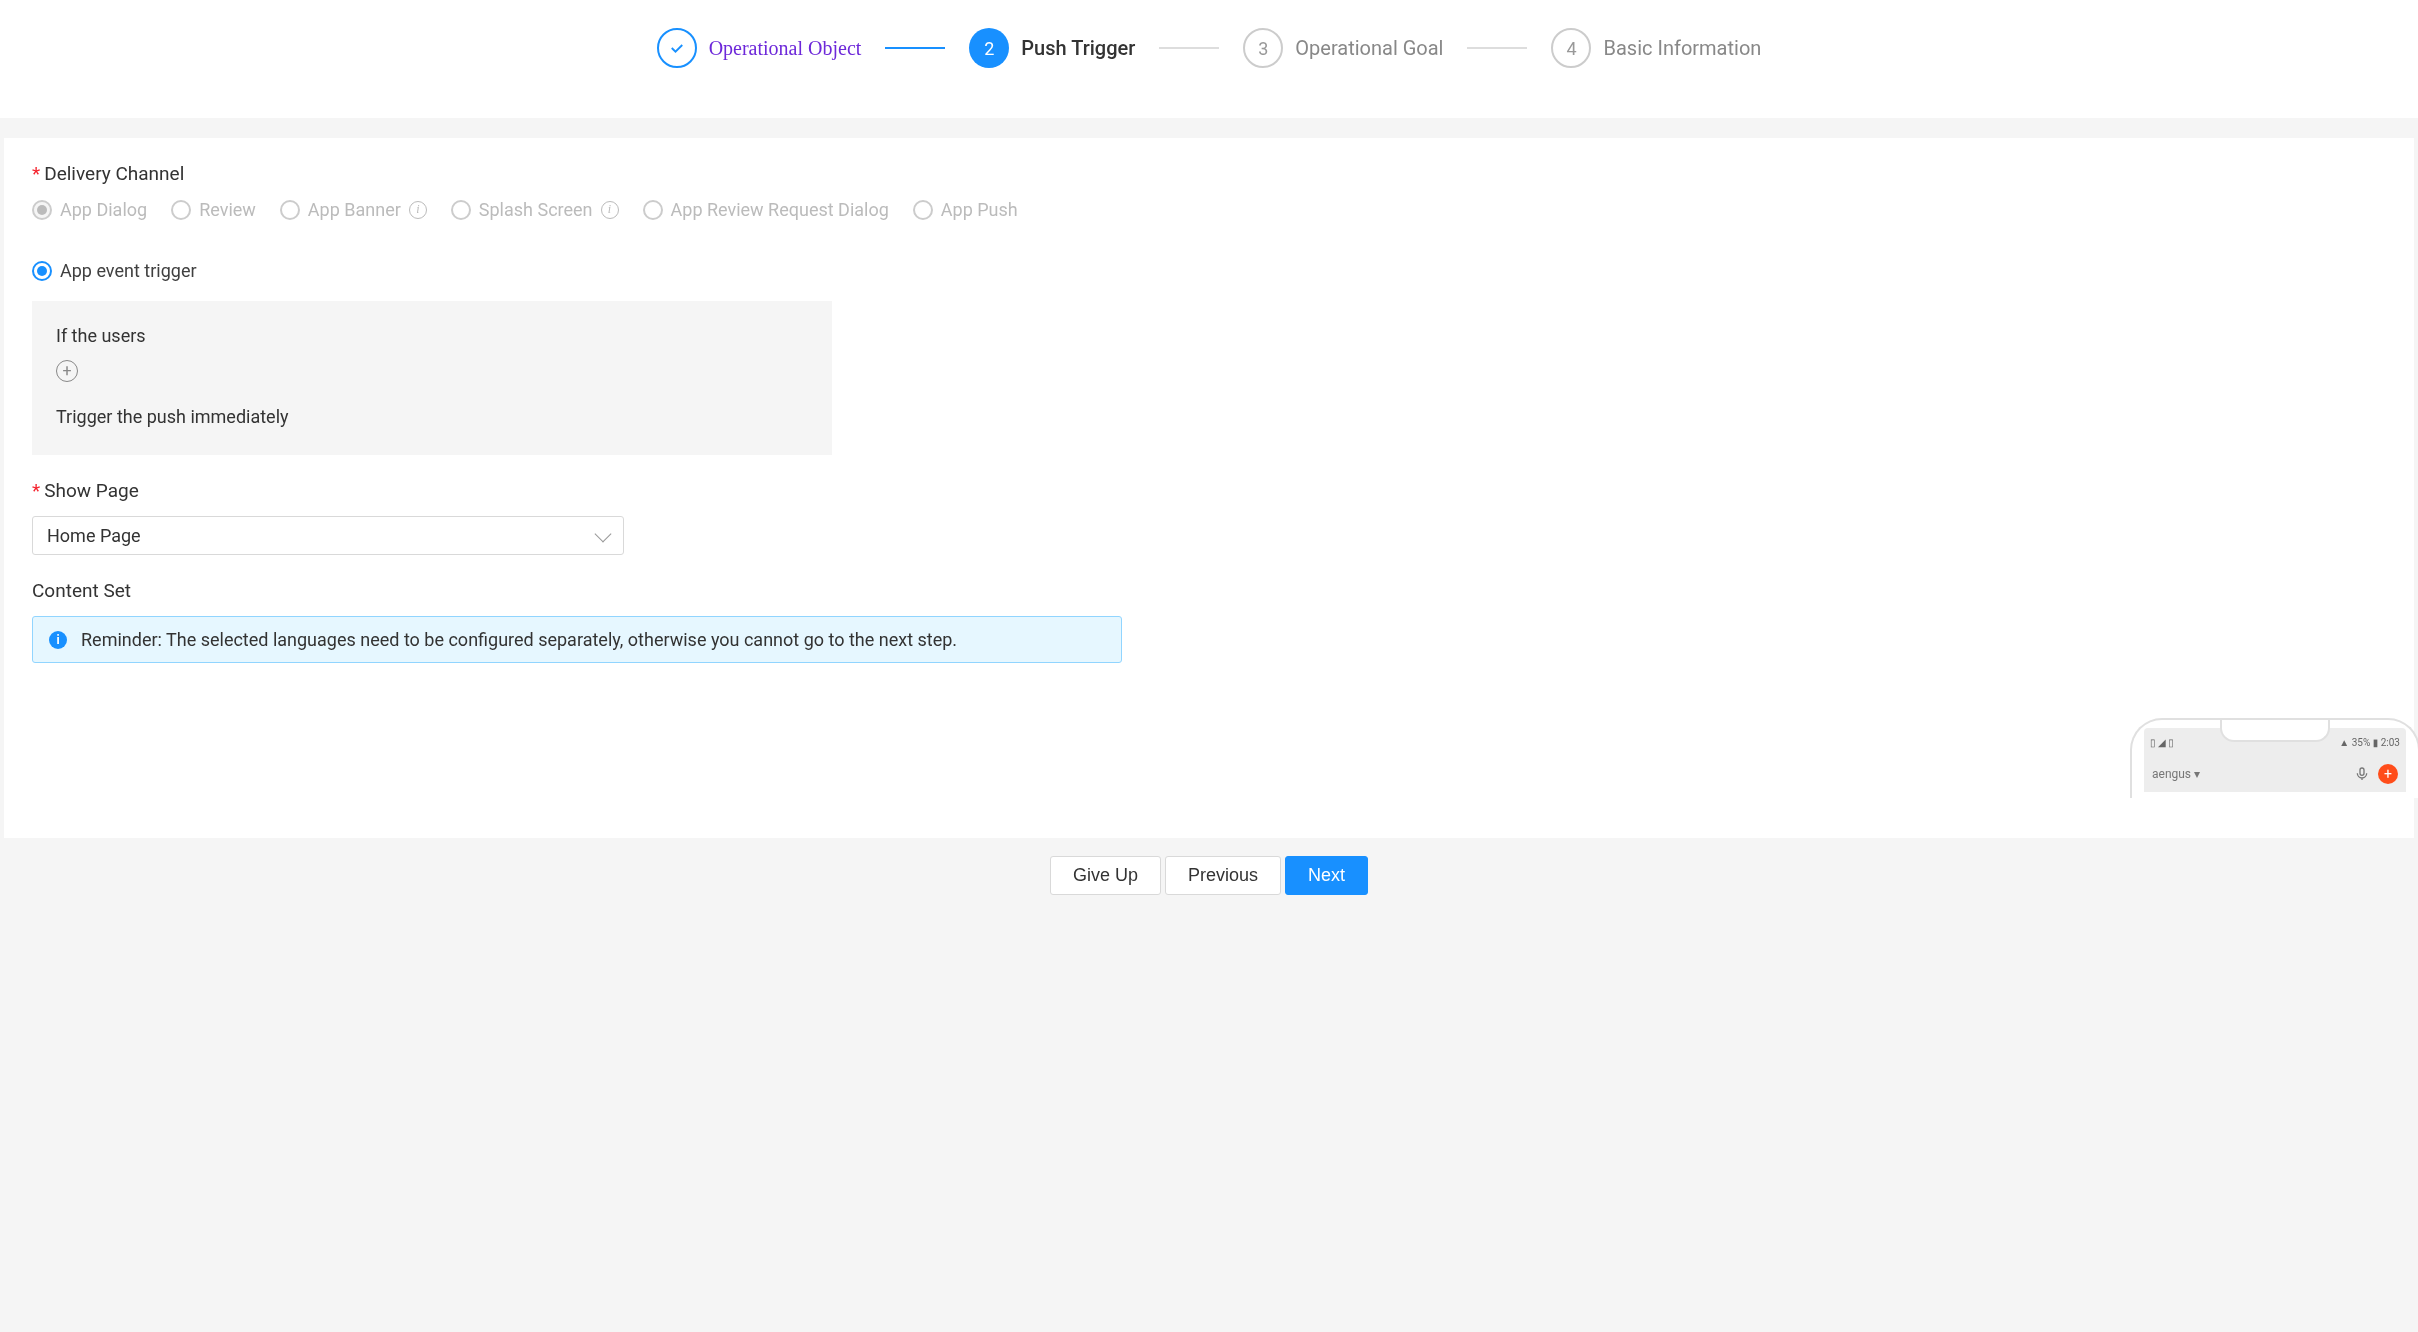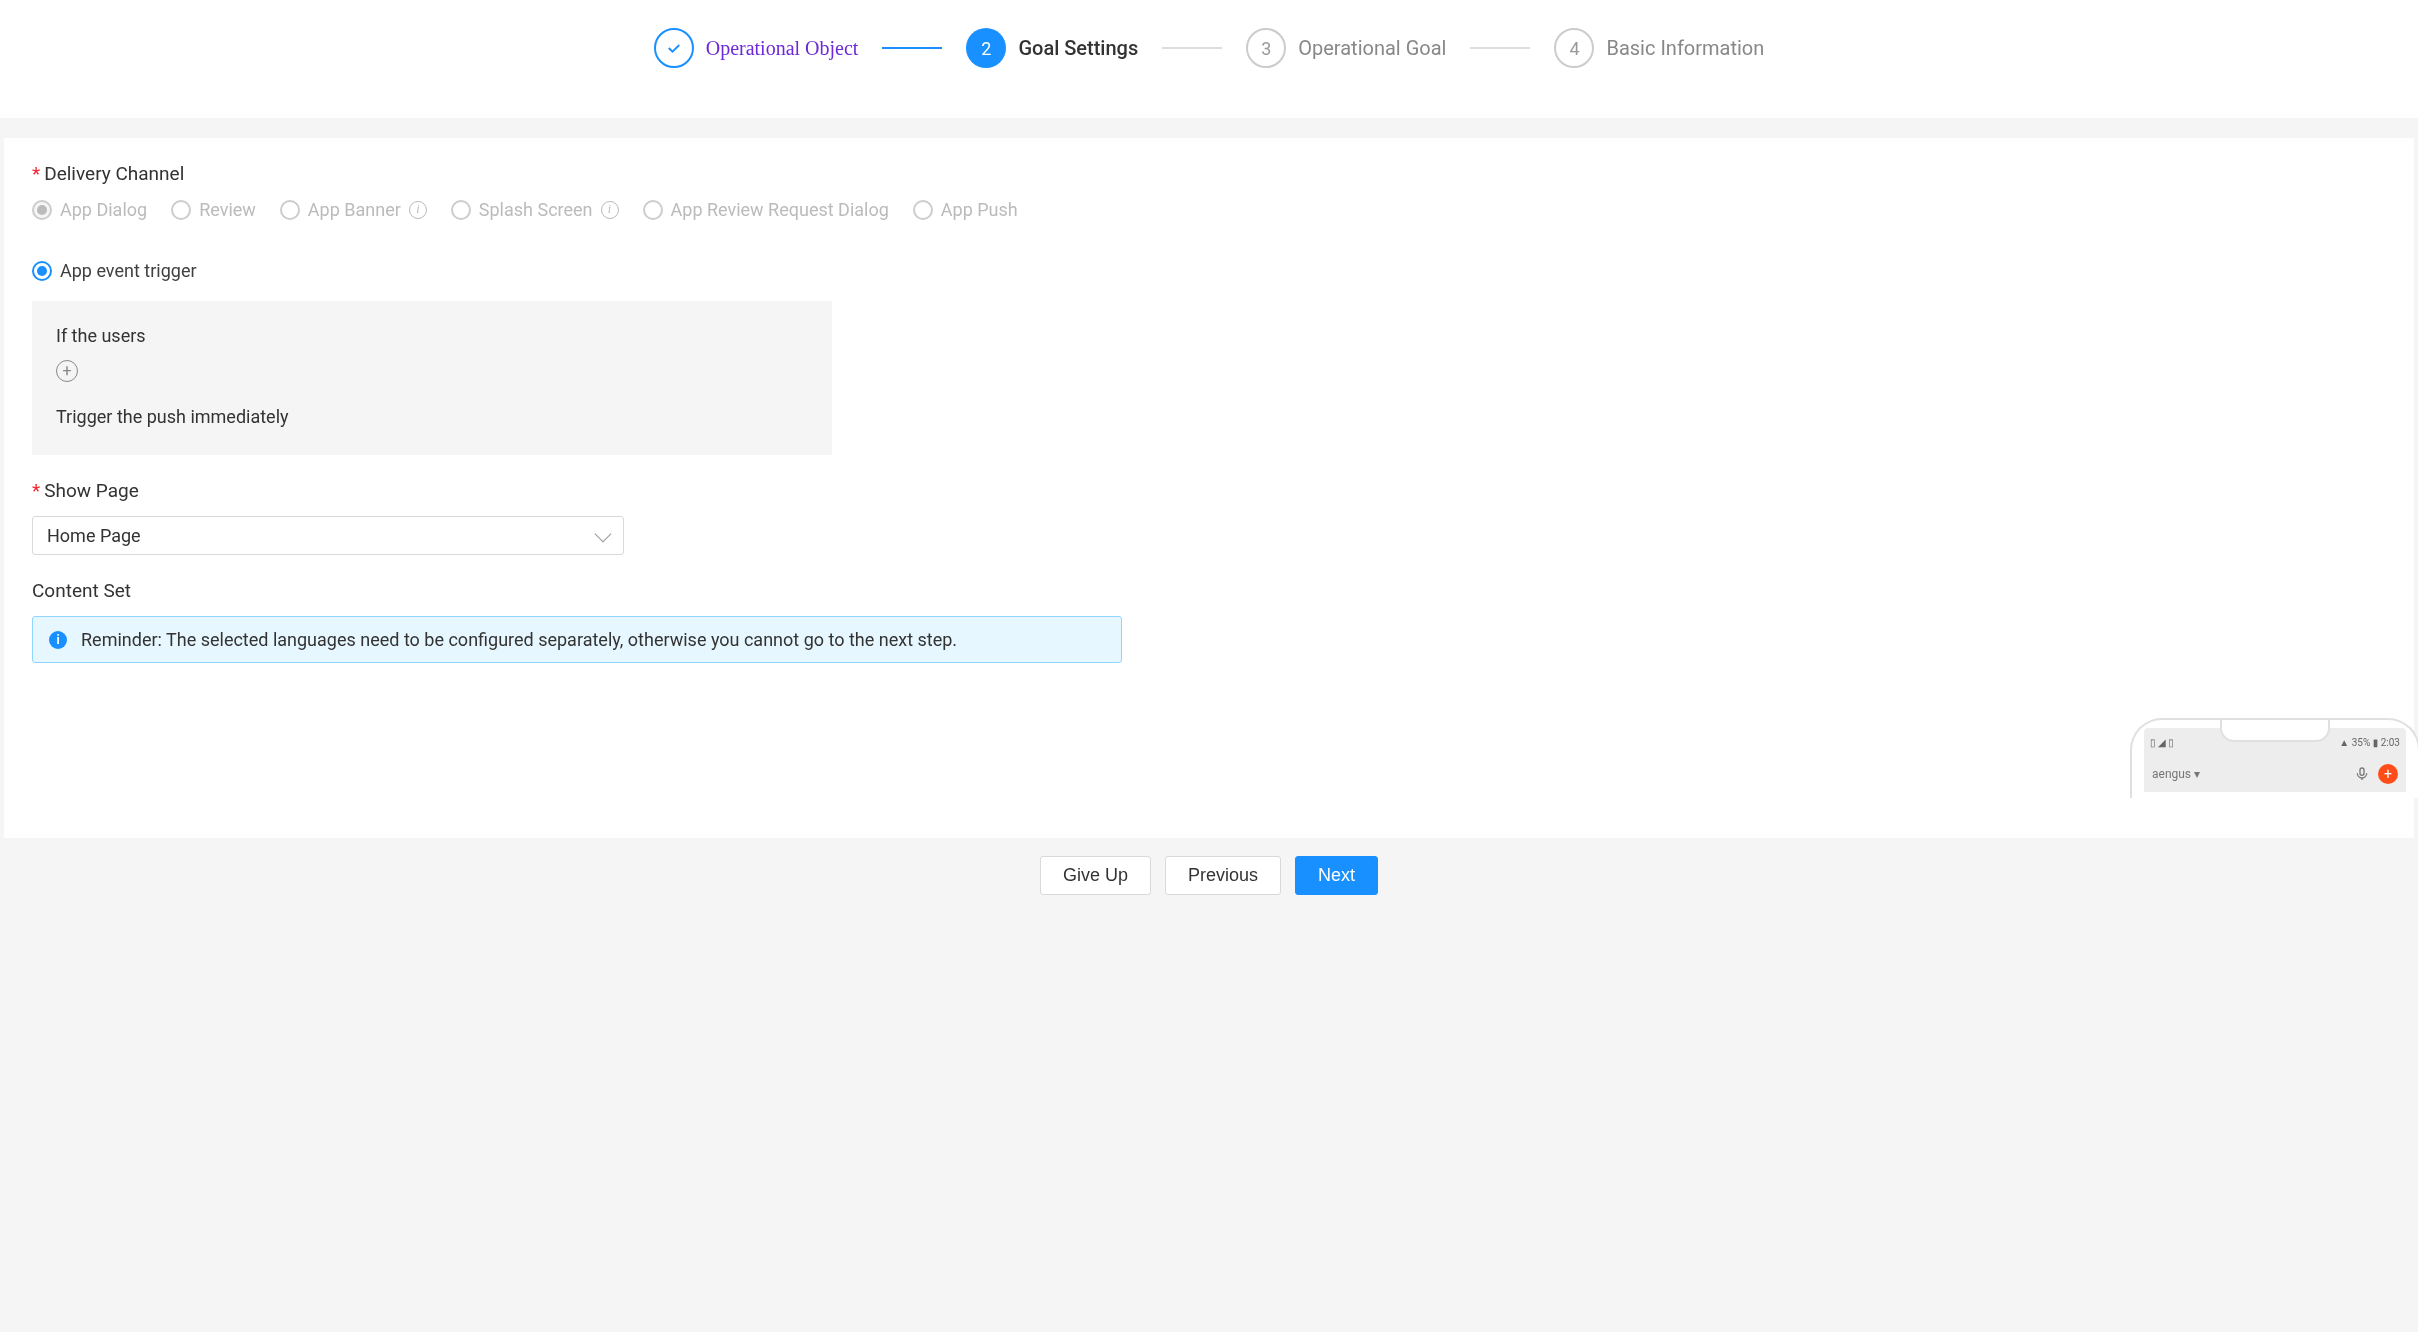--- a/index.html
+++ b/index.html
@@ -283,21 +283,21 @@
   }
   .phone-mic {
     width: 16px;
     height: 16px;
     display: inline-block;
   }
 
   .footer-btns {
     display: flex;
     justify-content: center;
-    gap: 14px;
+    gap: 4px;
     padding: 18px 0 12px 0;
   }
   .btn {
     padding: 8px 22px;
     border-radius: 3px;
     font-size: 18px;
     cursor: pointer;
     border: 1px solid #d9d9d9;
     background: #fff;
     color: #333;
@@ -316,21 +316,21 @@
     <div class="step-circle step-done">
       <svg class="check-svg" viewBox="0 0 24 24">
           <polyline points="5 12 10 17 19 8"></polyline>
         </svg>
     </div>
     <span class="step-label done">Operational Object</span>
   </div>
   <div class="step-line active"></div>
   <div class="step">
     <div class="step-circle step-active">2</div>
-    <span class="step-label active">Goal Settings</span>
+    <span class="step-label active">Push Trigger</span>
   </div>
   <div class="step-line"></div>
   <div class="step">
     <div class="step-circle step-pending">3</div>
     <span class="step-label pending">Operational Goal</span>
   </div>
   <div class="step-line"></div>
   <div class="step">
     <div class="step-circle step-pending">4</div>
     <span class="step-label pending">Basic Information</span>

